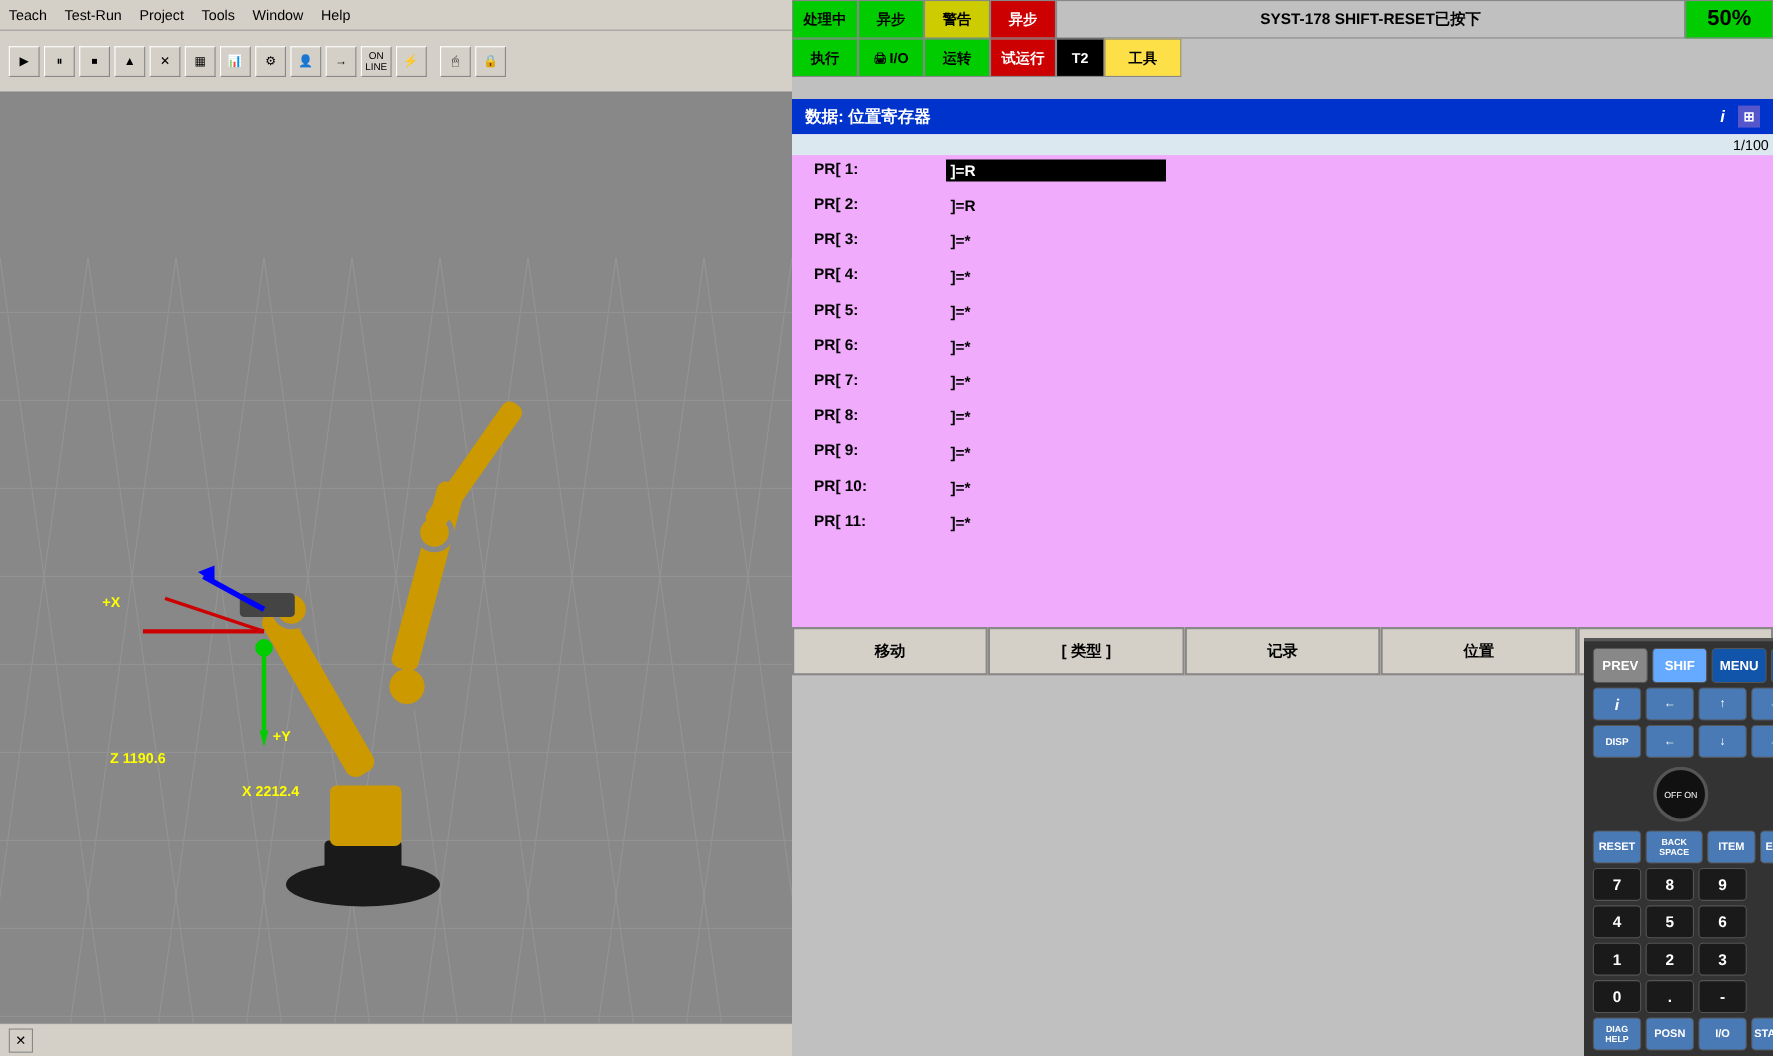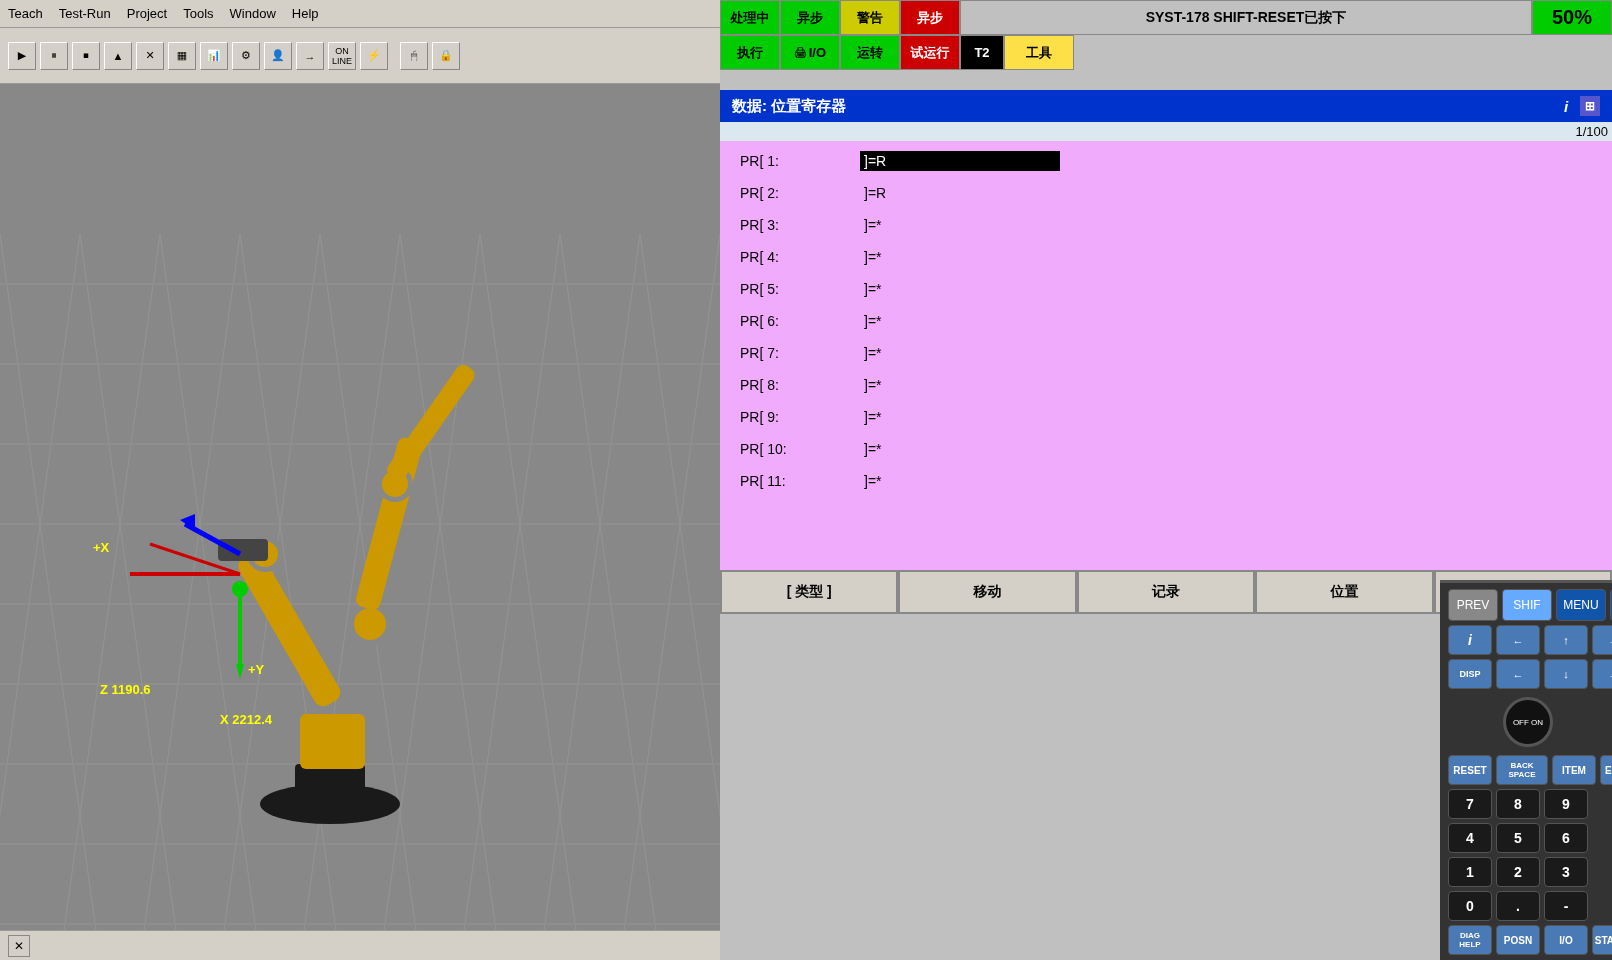--- a/index.html
+++ b/index.html
@@ -189,23 +189,23 @@
       font-size: 13px;
       background: #dce8f0;
       color: #000;
     }
 
     .pr-list {
       padding: 4px 0;
     }
     .pr-row {
       display: flex;
-      align-items: center;
       height: 32px;
       padding: 0 20px;
+      font-weight: bold;
     }
     .pr-label {
       width: 120px;
       color: #000;
       font-size: 14px;
     }
     .pr-value {
       color: #000;
       font-size: 14px;
     }
@@ -261,21 +261,21 @@
     }
 
     .p-btn {
       min-width: 50px;
       height: 32px;
       border-radius: 4px;
       border: 1px solid #555;
       background: #4a7ab5;
       color: #fff;
       font-size: 12px;
-      font-weight: normal;
+      font-weight: bold;
       display: flex;
       align-items: center;
       justify-content: center;
       cursor: pointer;
       padding: 0 4px;
     }
     .p-btn-gray {
       background: #888;
       color: #fff;
     }
@@ -594,22 +594,22 @@
       </div>
 
       <div class="pr-row">
         <span class="pr-label">PR[ 11:</span>
         <span class="pr-value pr-value-box">]=*</span>
       </div>
     </div>
   </div>
 
   <div id="func-buttons">
+    <button class="func-btn">移动</button>
     <button class="func-btn">[ 类型 ]</button>
-    <button class="func-btn">移动</button>
     <button class="func-btn">记录</button>
     <button class="func-btn">位置</button>
     <button class="func-btn">清除</button>
   </div>
 
   <div id="pendant">
 
     <div id="pendant-top-row">
       <button class="p-btn p-btn-gray">PREV</button>
       <button class="p-btn p-btn-highlight">SHIF</button>

